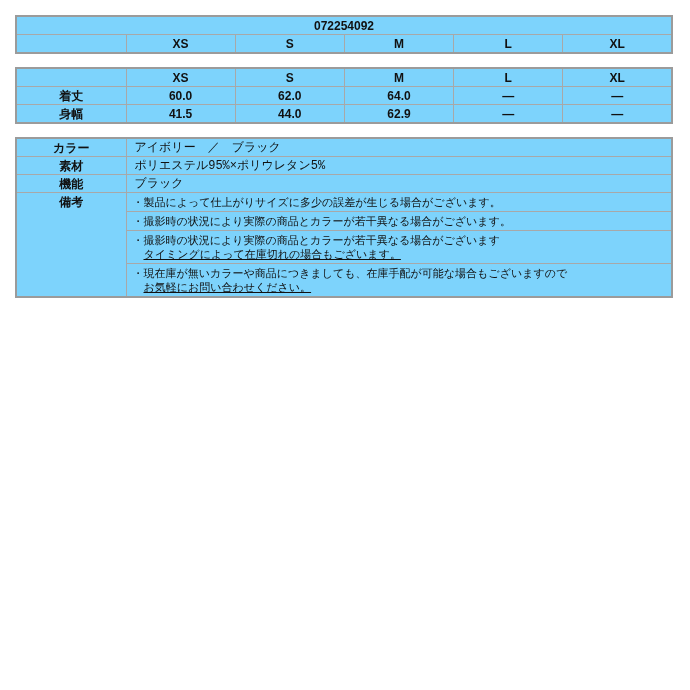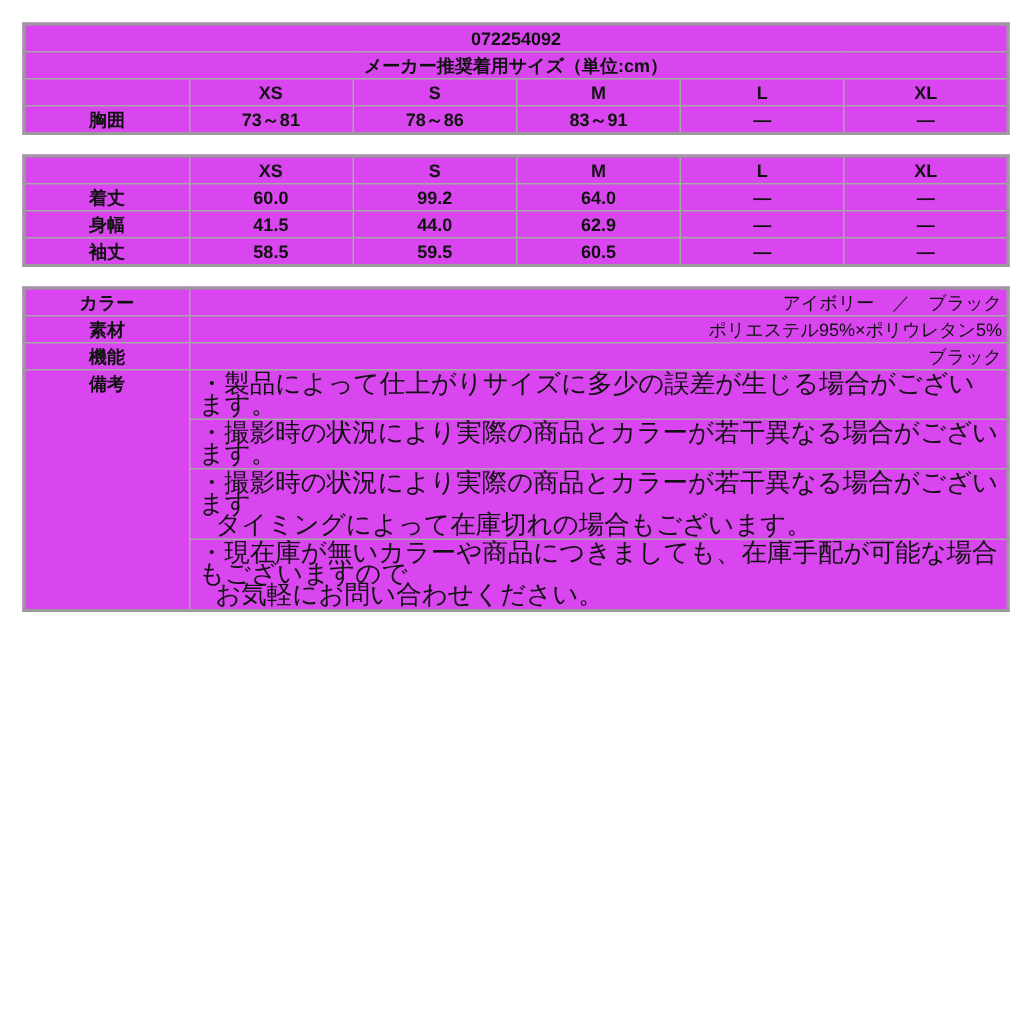--- a/index.html
+++ b/index.html
@@ -19,21 +19,21 @@
   .sheet {
     position: absolute;
     top: 15px;
     left: 15px;
     width: 658px;
   }
   table.spec {
     border-collapse: collapse;
     table-layout: fixed;
     width: 658px;
-    background: #d946ef;
+    background: #7dd3fc;
     border: 2px solid #9b9b9b;
     margin: 0 0 13px 0;
   }
   table.spec col.labelcol { width: 110px; }
   table.spec td, table.spec th {
     border: 1px solid #a8a8a8;
     font-size: 12px;
     line-height: 14px;
     padding: 1px 3px;
     height: 15px;
@@ -48,38 +48,39 @@
     text-align: center;
   }
   table.spec th.rowlabel {
     font-weight: bold;
   }
   table.spec td.num {
     font-weight: bold;
   }
   
   table.details td.val {
-    text-align: right;
+    text-align: left;
     padding-left: 8px;
     white-space: nowrap;
+    font-family: Liberation Mono, monospace;
   }
   table.details td.notes {
     text-align: left;
     padding: 2px 4px 2px 6px;
     white-space: normal;
     height: auto;
-    font-size: 17px;
+    font-size: 11px;
     line-height: 14px;
   }
   table.details th.noteslabel {
     vertical-align: top;
     padding-top: 2px;
   }
   .note-line { display: block; }
-  .note-cont { display: block; padding-left: 11px; }
+  .note-cont { display: block; padding-left: 11px; text-decoration: underline; }
 </style>
 </head>
 <body>
 
 <div class="page">
   <div class="sheet">
 
     <table class="spec">
       <colgroup>
           <col class="labelcol">
@@ -87,37 +88,26 @@
           <col>
           <col>
           <col>
           <col>
         </colgroup>
       <tbody>
           <tr>
         <td colspan="6" class="hdr">072254092</td>
       </tr>
       <tr>
-        <td colspan="6" class="hdr">メーカー推奨着用サイズ（単位:cm）</td>
-      </tr>
-      <tr>
         <th class="hdr"></th>
         <th class="hdr">XS</th>
         <th class="hdr">S</th>
         <th class="hdr">M</th>
         <th class="hdr">L</th>
         <th class="hdr">XL</th>
-      </tr>
-      <tr>
-        <th class="rowlabel">胸囲</th>
-        <td class="num">73～81</td>
-        <td class="num">78～86</td>
-        <td class="num">83～91</td>
-        <td class="num">—</td>
-        <td class="num">—</td>
       </tr>
     </tbody>
       </table>
 
     <table class="spec">
       <colgroup>
           <col class="labelcol">
           <col>
           <col>
           <col>
@@ -129,38 +119,30 @@
         <th class="hdr"></th>
         <th class="hdr">XS</th>
         <th class="hdr">S</th>
         <th class="hdr">M</th>
         <th class="hdr">L</th>
         <th class="hdr">XL</th>
       </tr>
       <tr>
         <th class="rowlabel">着丈</th>
         <td class="num">60.0</td>
-        <td class="num">99.2</td>
+        <td class="num">62.0</td>
         <td class="num">64.0</td>
         <td class="num">—</td>
         <td class="num">—</td>
       </tr>
       <tr>
         <th class="rowlabel">身幅</th>
         <td class="num">41.5</td>
         <td class="num">44.0</td>
         <td class="num">62.9</td>
-        <td class="num">—</td>
-        <td class="num">—</td>
-      </tr>
-      <tr>
-        <th class="rowlabel">袖丈</th>
-        <td class="num">58.5</td>
-        <td class="num">59.5</td>
-        <td class="num">60.5</td>
         <td class="num">—</td>
         <td class="num">—</td>
       </tr>
     </tbody>
       </table>
 
     <table class="spec details">
       <colgroup>
           <col class="labelcol">
           <col>

